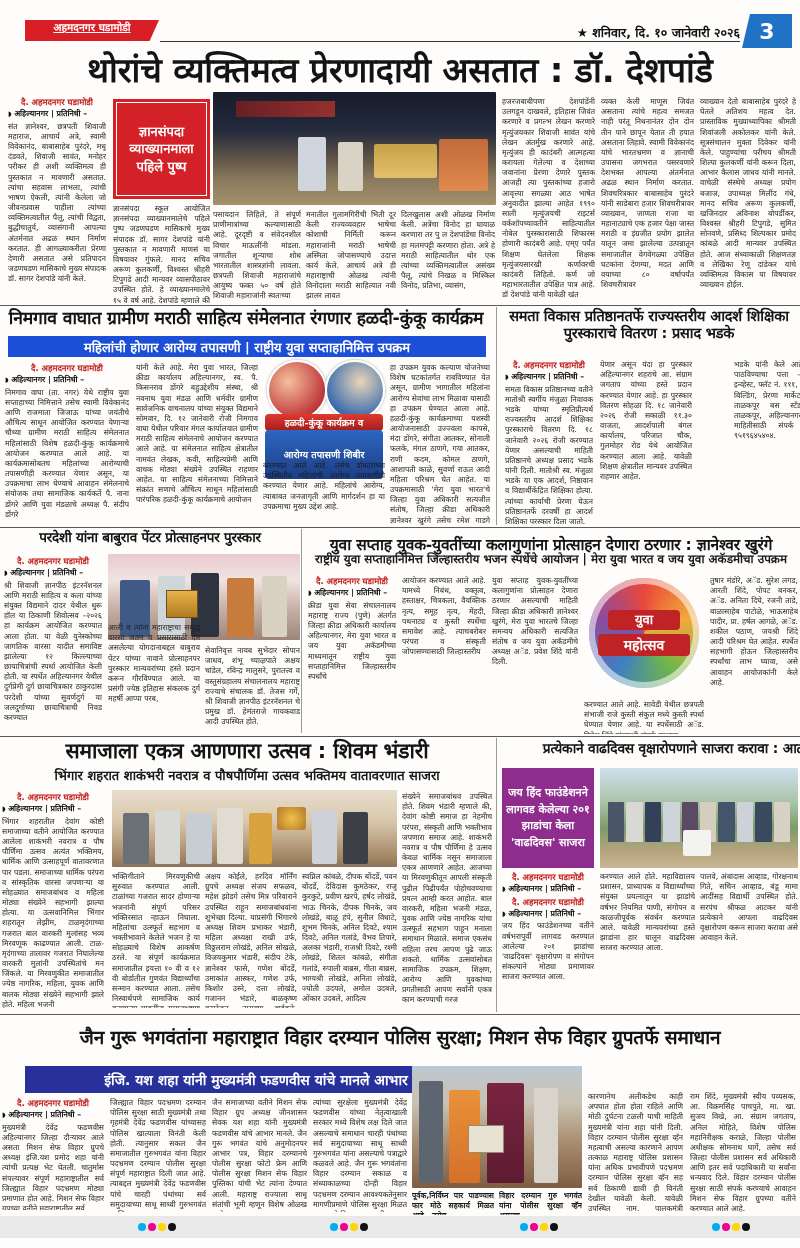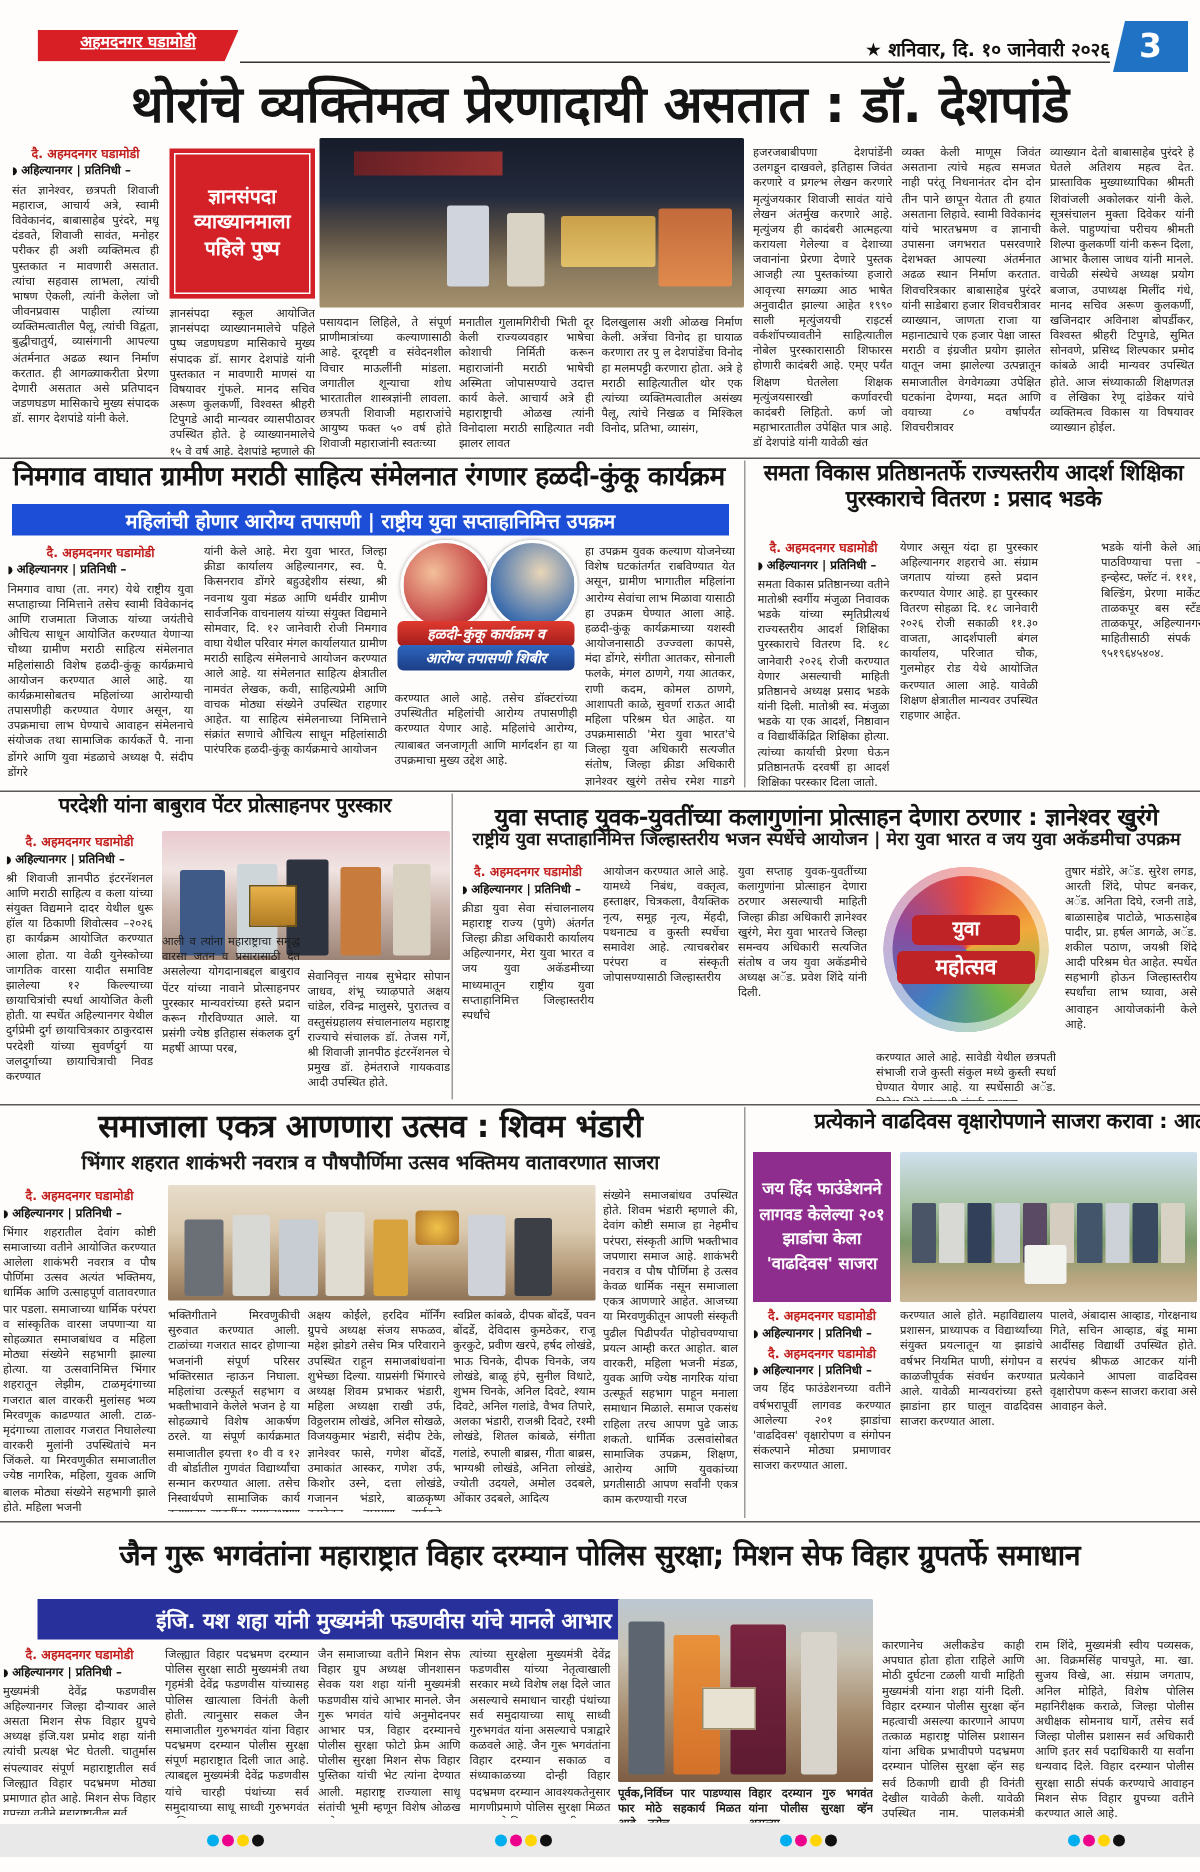--- a/index.html
+++ b/index.html
@@ -65,25 +65,25 @@
   <div class="hl" style="left:0px;top:308px;width:492px;font-size:17.5px;">निमगाव वाघात ग्रामीण मराठी साहित्य संमेलनात रंगणार हळदी-कुंकू कार्यक्रम</div>
   <div class="abs whitebox-text" style="left:8px;top:336px;width:478px;height:21px;background:#1d4ed8;font-size:13px;">
     <span>महिलांची होणार आरोग्य तपासणी |  राष्ट्रीय युवा सप्ताहानिमित्त उपक्रम</span>
   </div>
   <div class="col" style="left:5px;top:363px;width:124px;height:162px">
     <div class="byline">दै. अहमदनगर घडामोडी</div>
     <div class="place"><span>अहिल्यानगर | प्रतिनिधी –</span></div>
     <span>निमगाव वाघा (ता. नगर) येथे राष्ट्रीय युवा सप्ताहाच्या निमित्ताने तसेच स्वामी विवेकानंद आणि राजमाता जिजाऊ यांच्या जयंतीचे औचित्य साधून आयोजित करण्यात येणाऱ्या चौथ्या ग्रामीण मराठी साहित्य संमेलनात महिलांसाठी विशेष हळदी-कुंकू कार्यक्रमाचे आयोजन करण्यात आले आहे. या कार्यक्रमासोबतच महिलांच्या आरोग्याची तपासणीही करण्यात येणार असून, या उपक्रमाचा लाभ घेण्याचे आवाहन संमेलनाचे संयोजक तथा सामाजिक कार्यकर्ते पै. नाना डोंगरे आणि युवा मंडळाचे अध्यक्ष पै. संदीप डोंगरे</span>
   </div>
   <div class="col" style="left:136px;top:363px;width:122px;height:162px"><span>यांनी केले आहे. मेरा युवा भारत, जिल्हा क्रीडा कार्यालय अहिल्यानगर, स्व. पै. किसनराव डोंगरे बहुउद्देशीय संस्था, श्री नवनाथ युवा मंडळ आणि धर्मवीर ग्रामीण सार्वजनिक वाचनालय यांच्या संयुक्त विद्यमाने सोमवार, दि. १२ जानेवारी रोजी निमगाव वाघा येथील परिवार मंगल कार्यालयात ग्रामीण मराठी साहित्य संमेलनाचे आयोजन करण्यात आले आहे. या संमेलनात साहित्य क्षेत्रातील नामवंत लेखक, कवी, साहित्यप्रेमी आणि वाचक मोठ्या संख्येने उपस्थित राहणार आहेत. या साहित्य संमेलनाच्या निमित्ताने संक्रांत सणाचे औचित्य साधून महिलांसाठी पारंपरिक हळदी-कुंकू कार्यक्रमाचे आयोजन</span></div>
-  <div class="abs" style="left:263px;top:358px;width:122px;height:100px;font-style:italic;">
+  <div class="abs" style="left:263px;top:358px;width:122px;height:100px;">
     <div class="circle" style="left:4px;top:2px;width:56px;height:56px;background:radial-gradient(circle at 35% 35%,#f3c09a,#c23b3f 70%,#8e1f27);"></div>
     <div class="circle" style="left:62px;top:2px;width:56px;height:56px;background:radial-gradient(circle at 60% 35%,#e9d6b8,#3f6fae 70%,#24477c);"></div>
     <div class="ribbon" style="top:56px;background:linear-gradient(180deg,#e03a2e,#a31d1c);font-size:9.5px;padding:2px 0;"><span>हळदी-कुंकू कार्यक्रम व</span></div>
-    <div class="ribbon" style="top:72px;background:linear-gradient(180deg,#2e66c0,#1b3e85);font-size:9.5px;padding:2px 0;"><span>आरोग्य तपासणी शिबीर</span></div>
+    <div class="ribbon" style="top:72px;background:linear-gradient(180deg,#2e66c0,#1b3e85);font-size:9.5px;padding:18px 0;"><span>आरोग्य तपासणी शिबीर</span></div>
   </div>
   <div class="col" style="left:263px;top:461px;width:122px;height:62px"><span>करण्यात आले आहे. तसेच डॉक्टरांच्या उपस्थितीत महिलांची आरोग्य तपासणीही करण्यात येणार आहे. महिलांचे आरोग्य, त्याबाबत जनजागृती आणि मार्गदर्शन हा या उपक्रमाचा मुख्य उद्देश आहे.</span></div>
   <div class="col" style="left:390px;top:363px;width:100px;height:162px"><span>हा उपक्रम युवक कल्याण योजनेच्या विशेष घटकांतर्गत राबविण्यात येत असून, ग्रामीण भागातील महिलांना आरोग्य सेवांचा लाभ मिळावा यासाठी हा उपक्रम घेण्यात आला आहे. हळदी-कुंकू कार्यक्रमाच्या यशस्वी आयोजनासाठी उज्ज्वला कापसे, मंदा डोंगरे, संगीता आतकर, सोनाली फलके, मंगल ठाणगे, गया आतकर, राणी कदम, कोमल ठाणगे, आशापती काळे, सुवर्णा राऊत आदी महिला परिश्रम घेत आहेत. या उपक्रमासाठी 'मेरा युवा भारत'चे जिल्हा युवा अधिकारी सत्यजीत संतोष, जिल्हा क्रीडा अधिकारी ज्ञानेश्वर खुरंगे तसेच रमेश गाडगे यांचे मार्गदर्शन लाभत आहे.</span></div>
 
   <div class="rule-v" style="left:496px;top:307px;height:218px;"></div>
 
   <div class="hl" style="left:500px;top:308px;width:298px;font-size:14.5px;">समता विकास प्रतिष्ठानतर्फे राज्यस्तरीय आदर्श शिक्षिका पुरस्काराचे वितरण : प्रसाद भडके</div>
   <div class="col" style="left:505px;top:360px;width:88px;height:164px">
     <div class="byline">दै. अहमदनगर घडामोडी</div>
     <div class="place"><span>अहिल्यानगर | प्रतिनिधी –</span></div>

